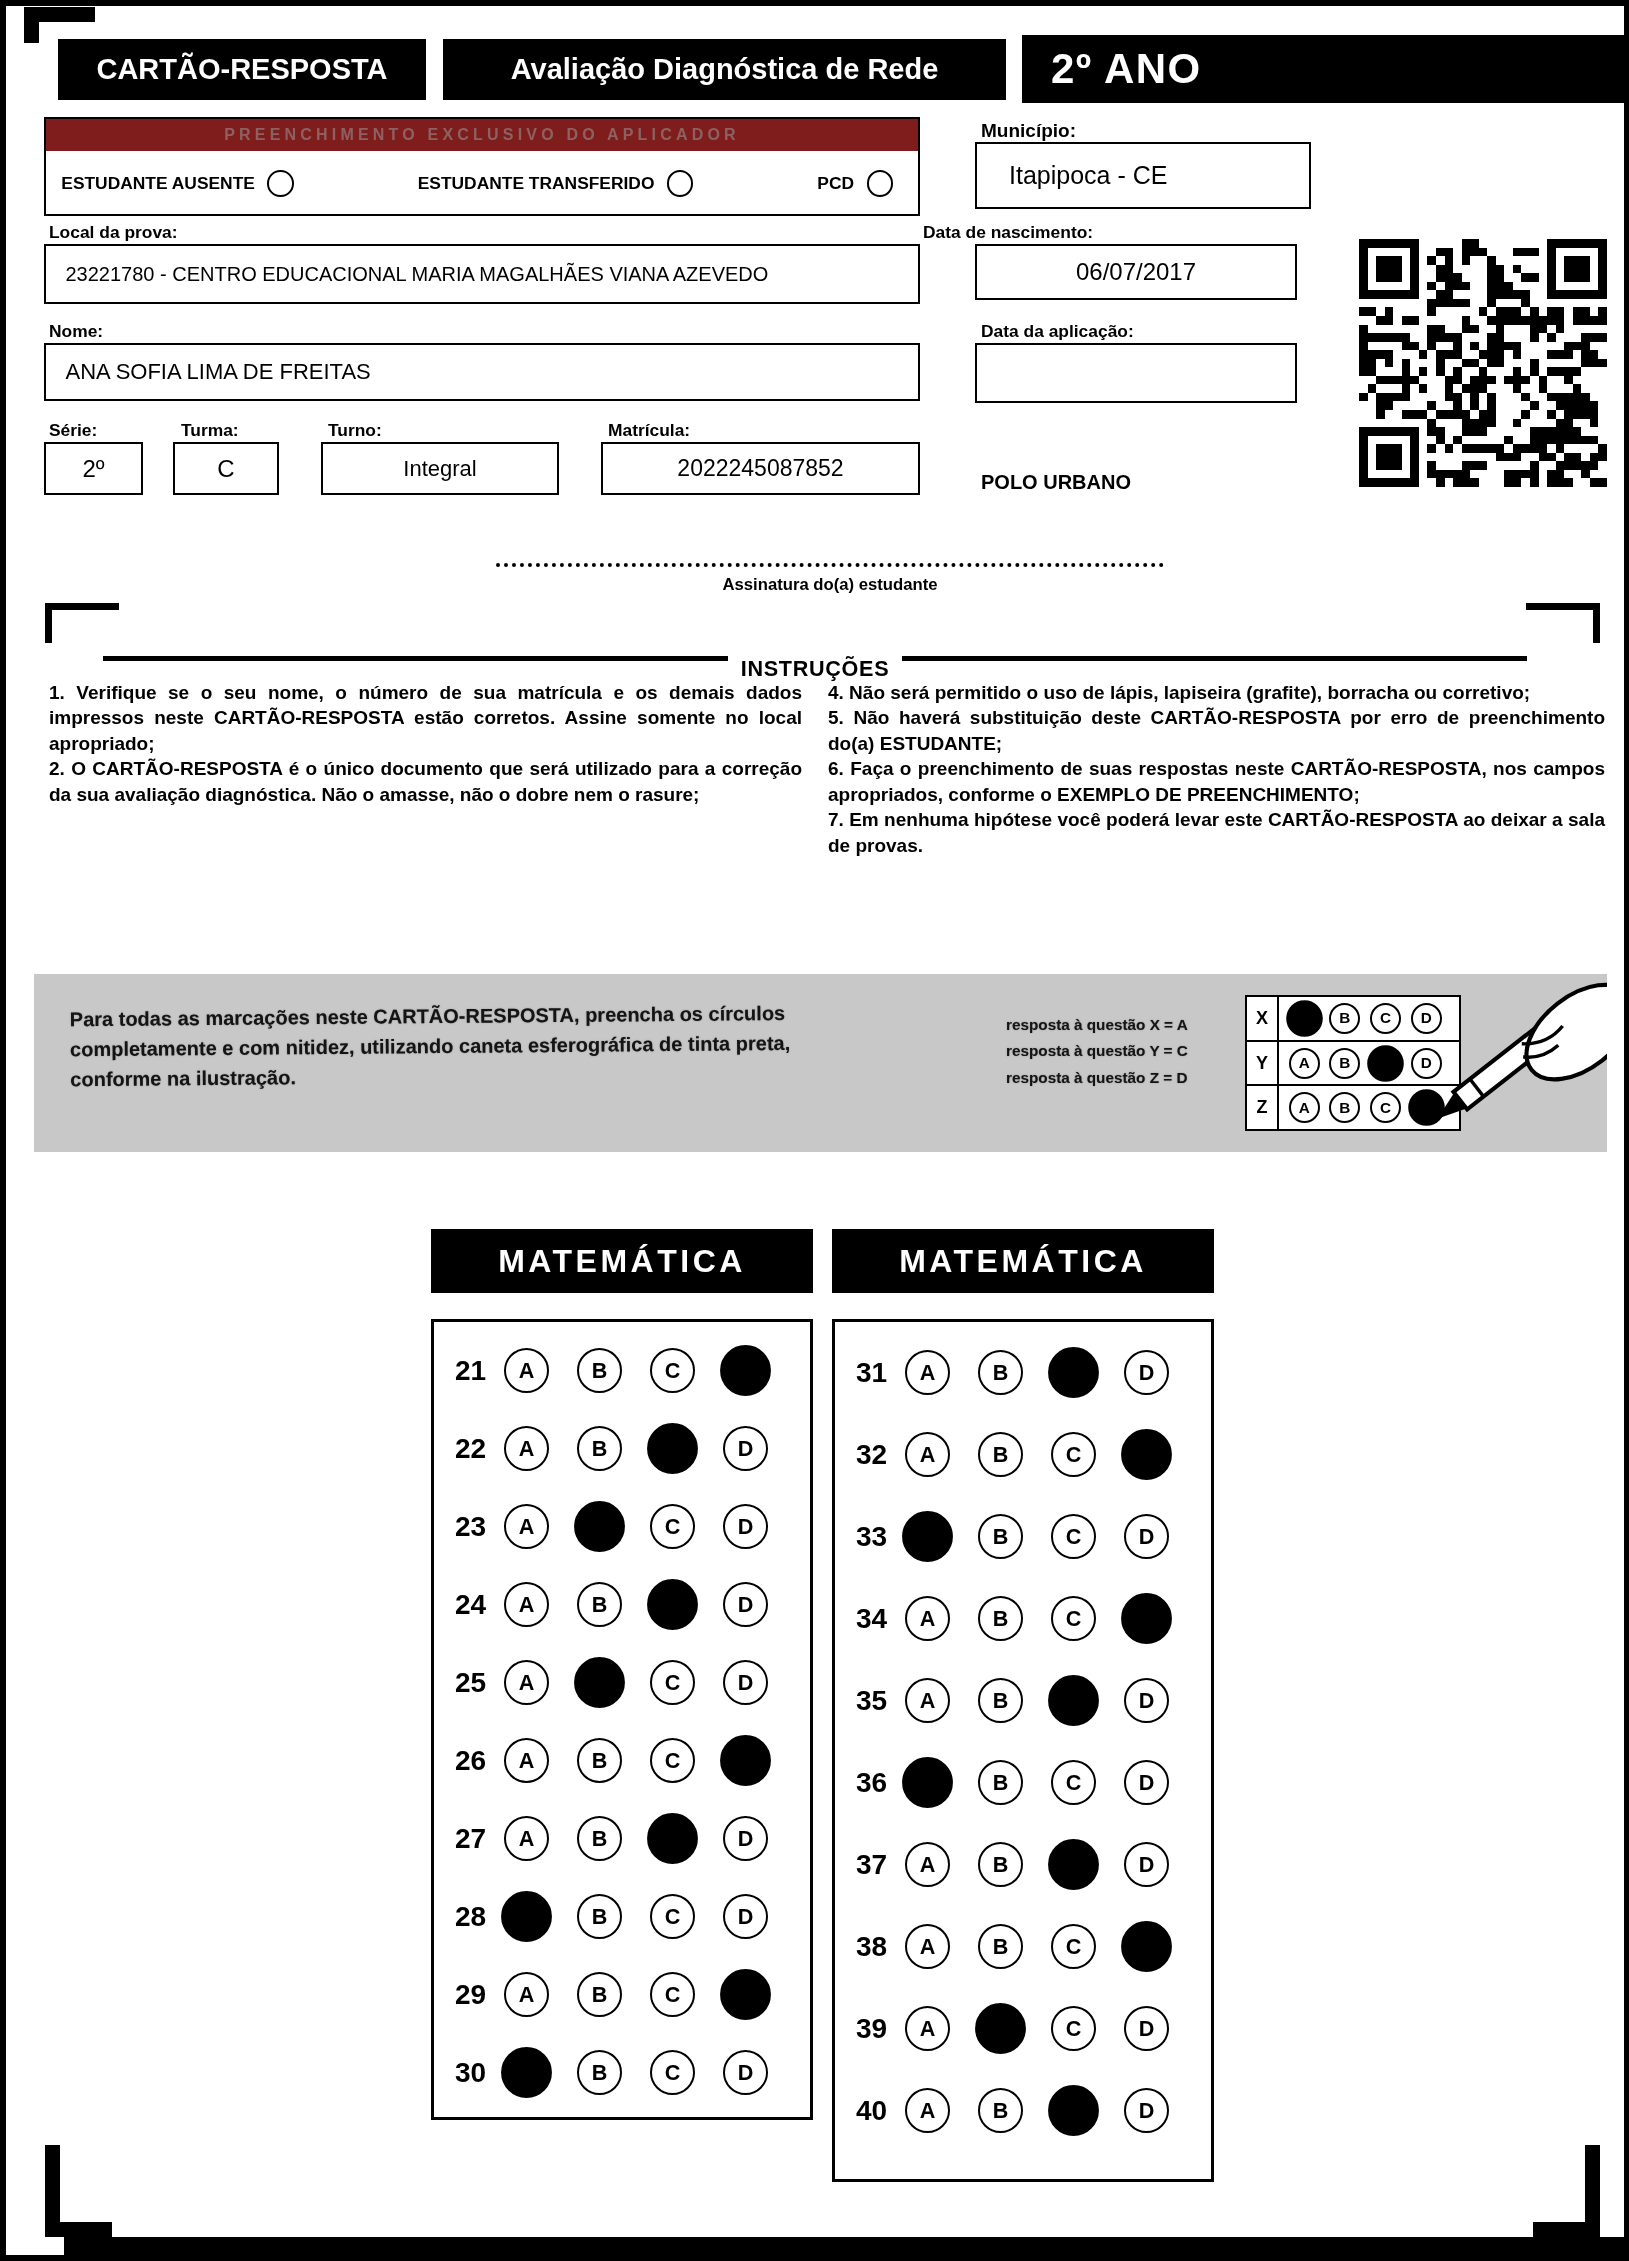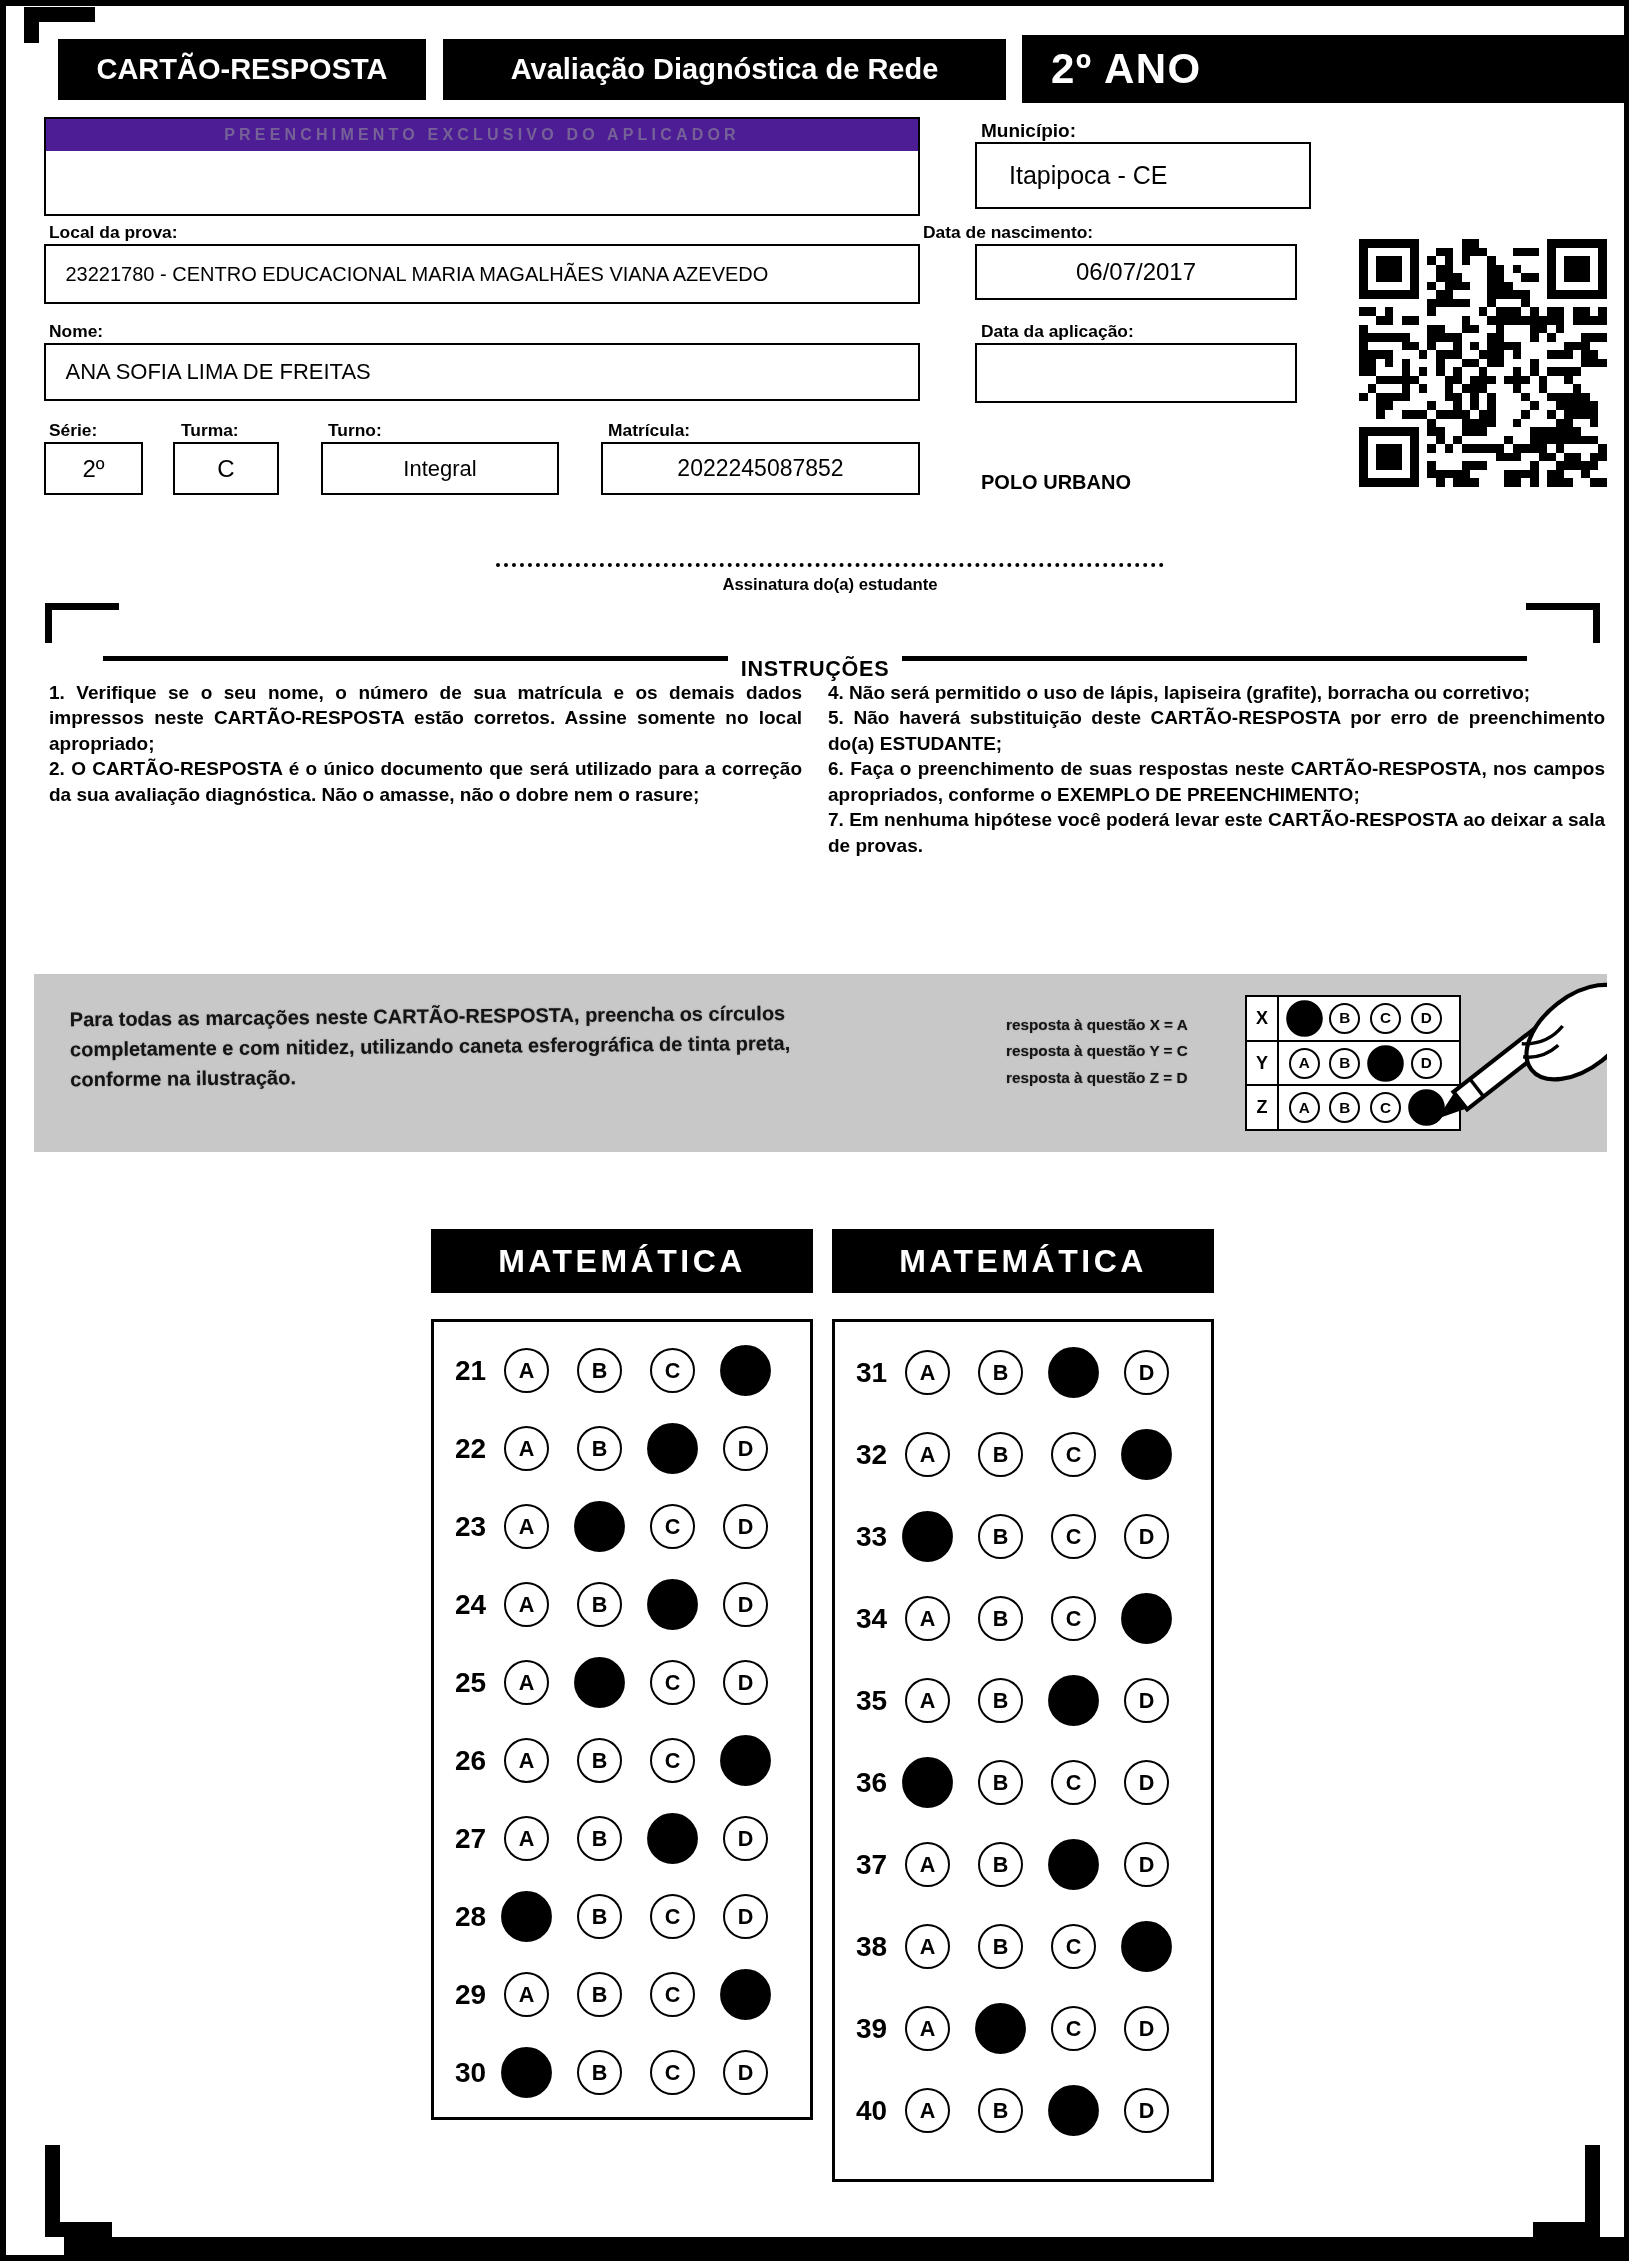--- a/index.html
+++ b/index.html
@@ -16,21 +16,21 @@
   .bottom-bar{position:absolute;left:58px;right:0;bottom:0;height:18px;background:#000}
 
   
   .hbox{position:absolute;background:#000;color:#fff;display:flex;align-items:center;font-weight:bold;}
   .hbox1{left:52px;top:33px;width:368px;height:61px;font-size:29px;justify-content:center;}
   .hbox2{left:437px;top:33px;width:563px;height:61px;font-size:29px;justify-content:center;}
   .hbox3{left:1016px;top:29px;right:0;height:68px;font-size:42px;padding-left:29px;letter-spacing:1.4px;}
 
   
   .appbox{position:absolute;left:38px;top:111px;width:876px;height:99px;border:2.1px solid #000;}
-  .appbar{height:32px;background:#4c1d95;display:flex;align-items:center;justify-content:center;}
+  .appbar{height:32px;background:#7f1d1d;display:flex;align-items:center;justify-content:center;}
   .appbar span{color:#9a9a9a;font-size:16px;letter-spacing:4.2px;opacity:.55;filter:blur(0.5px);font-weight:bold;}
   .statusrow{display:flex;align-items:center;justify-content:space-between;height:65px;padding:0 25px 0 15.3px;}
   .status-item{display:flex;align-items:center;gap:12.5px;}
   .status-label{font-size:17.4px;font-weight:bold;}
   .status-circle{width:26.5px;height:26.5px;border:2.1px solid #000;border-radius:50%;background:#fff;}
 
   
   .flabel{position:absolute;font-size:17.4px;font-weight:bold;}
   .fbox{position:absolute;border:2.8px solid #000;display:flex;align-items:center;font-weight:normal;background:#fff;}
   .lb-local{left:43px;top:216px}
@@ -107,20 +107,34 @@
   <div class="bottom-bar"></div>
 
   <div class="hbox hbox2">Avaliação Diagnóstica de Rede</div>
   <div class="hbox hbox1">CARTÃO-RESPOSTA</div>
   <div class="hbox hbox3">2º ANO</div>
 
   <div class="appbox">
     <div class="appbar">
       <span>PREENCHIMENTO EXCLUSIVO DO APLICADOR</span>
     </div>
+    <div class="statusrow">
+        <div class="status-item">
+          <span class="status-label">ESTUDANTE AUSENTE</span>
+          <span class="status-circle"></span>
+        </div>
+        <div class="status-item">
+          <span class="status-label">ESTUDANTE TRANSFERIDO</span>
+          <span class="status-circle"></span>
+        </div>
+        <div class="status-item">
+          <span class="status-label">PCD</span>
+          <span class="status-circle"></span>
+        </div>
+      </div>
   </div>
 
   <div class="flabel lb-local">Local da prova:</div>
   <div class="fbox bx-local">23221780 - CENTRO EDUCACIONAL MARIA MAGALHÃES VIANA AZEVEDO</div>
   <div class="flabel lb-nome">Nome:</div>
   <div class="fbox bx-nome">ANA SOFIA LIMA DE FREITAS</div>
   <div class="flabel lb-serie">Série:</div>
   <div class="fbox bx-serie">2º</div>
   <div class="flabel lb-turma">Turma:</div>
   <div class="fbox bx-turma">C</div>

